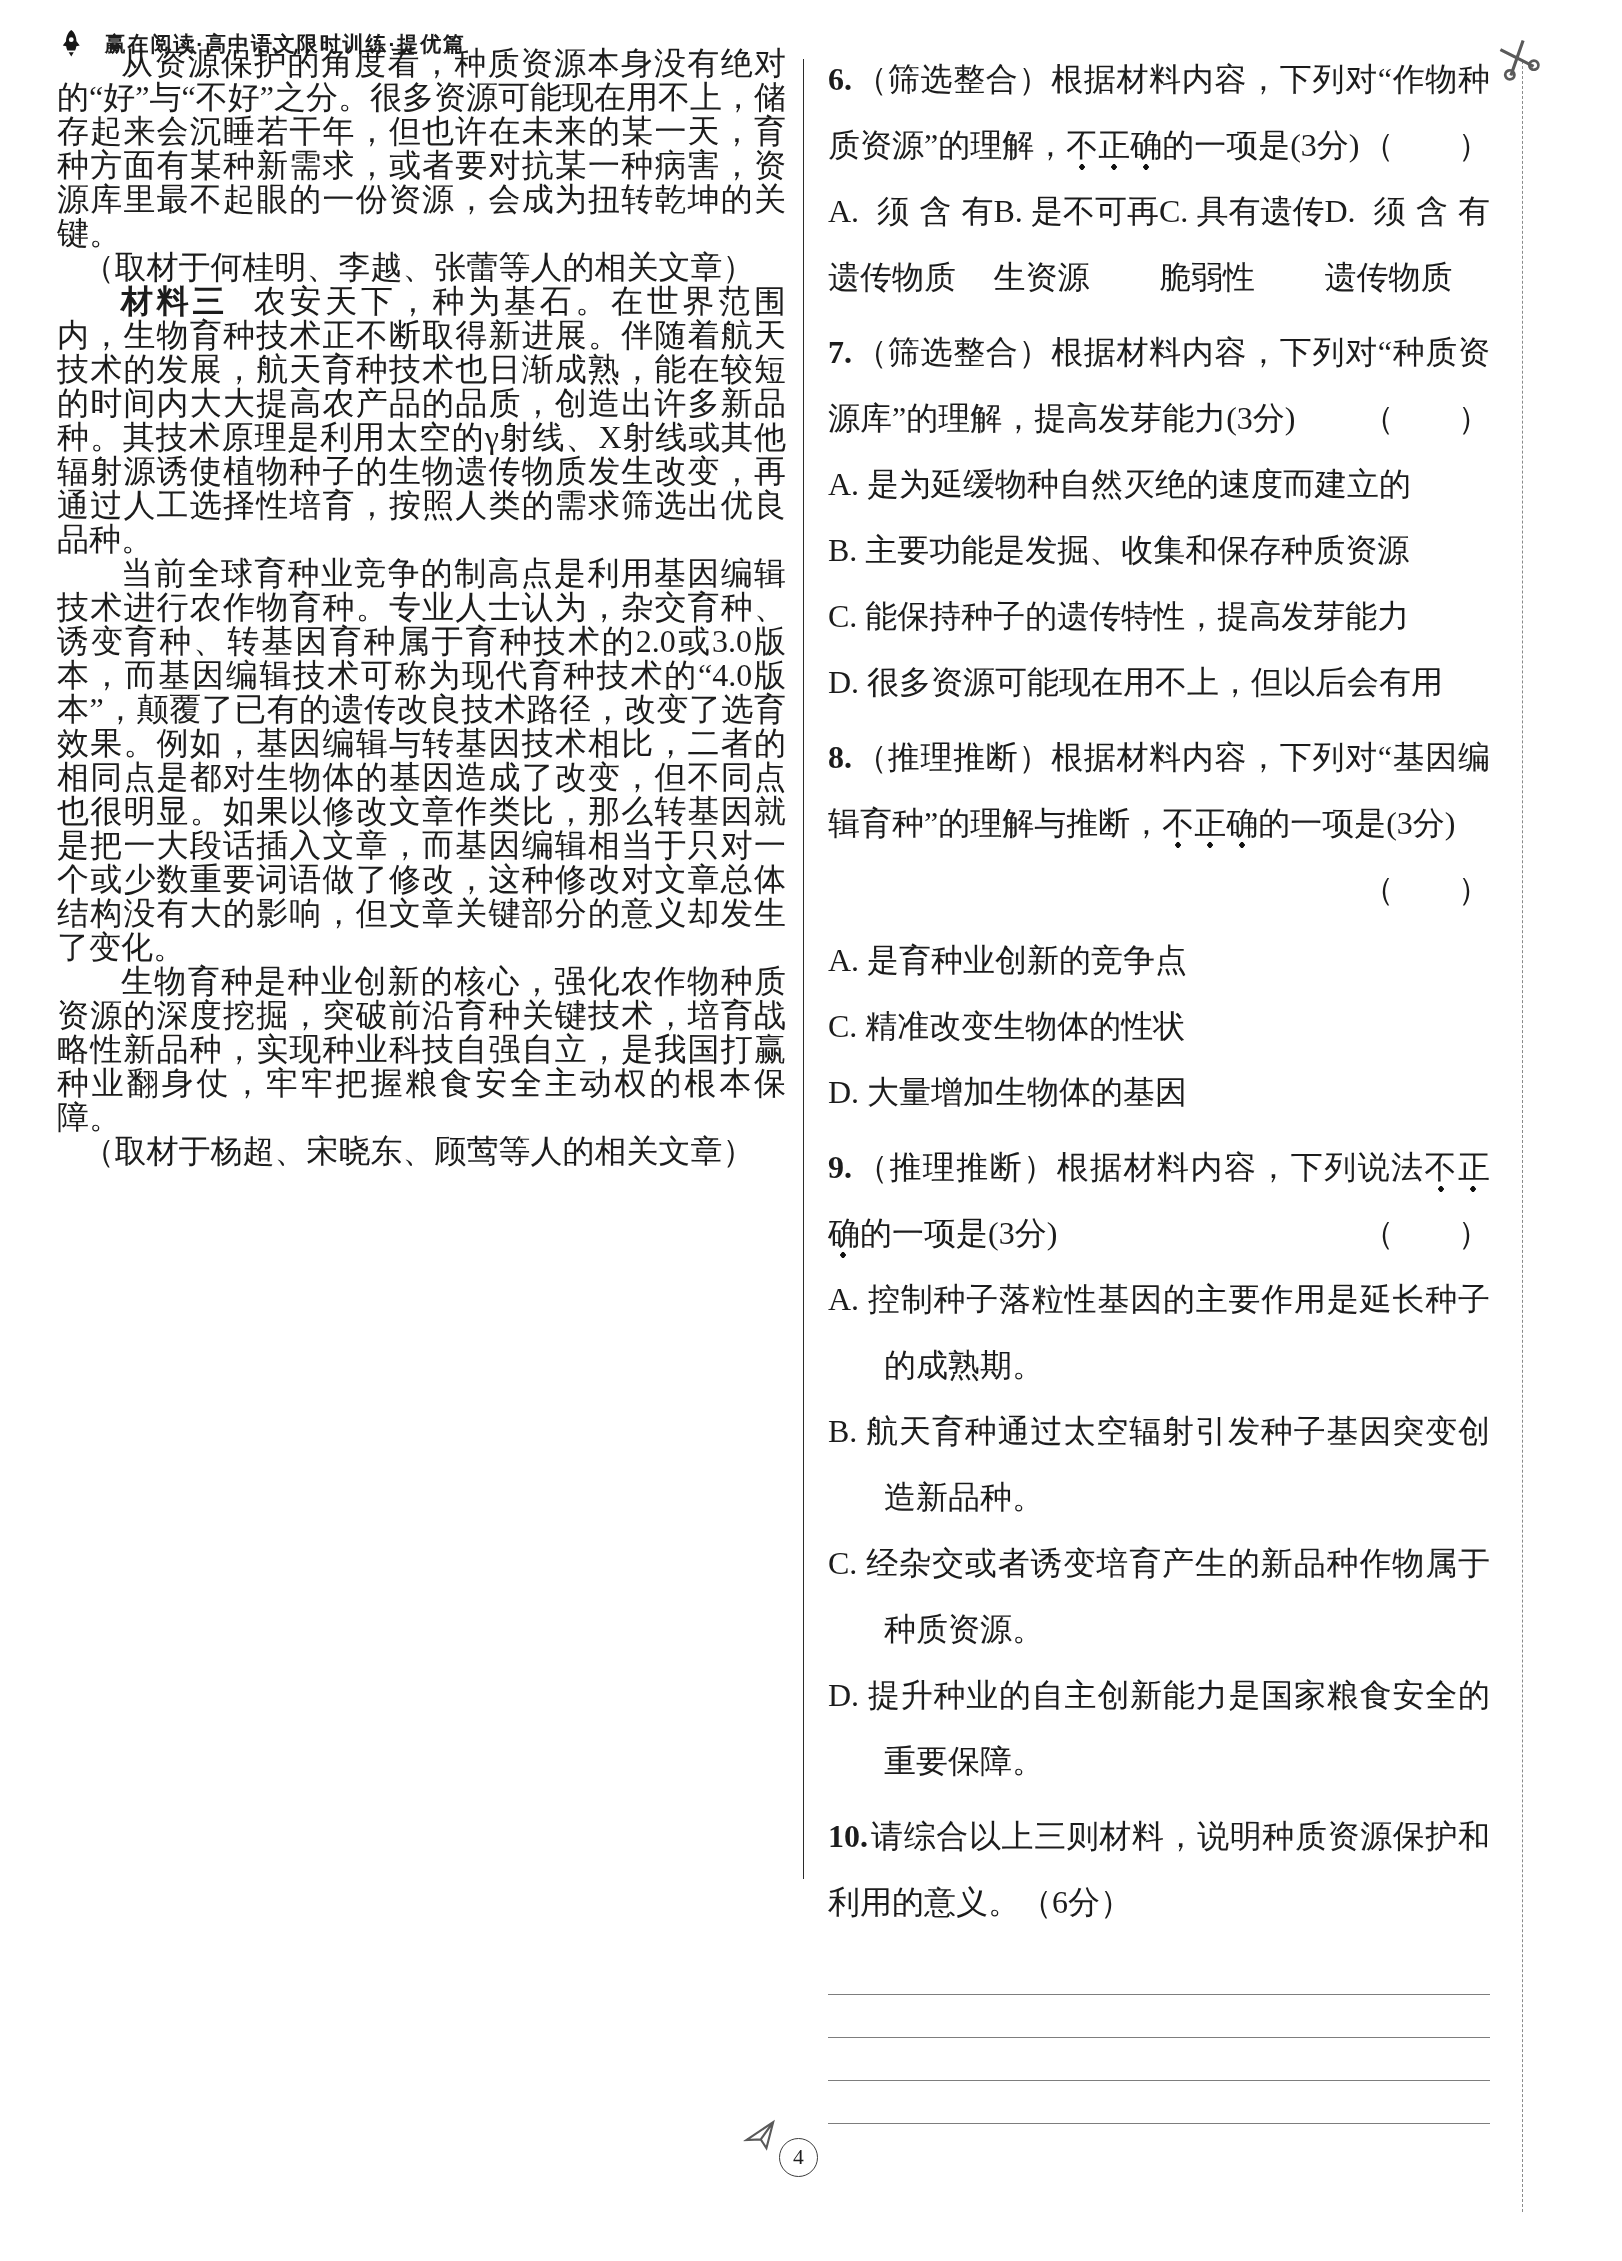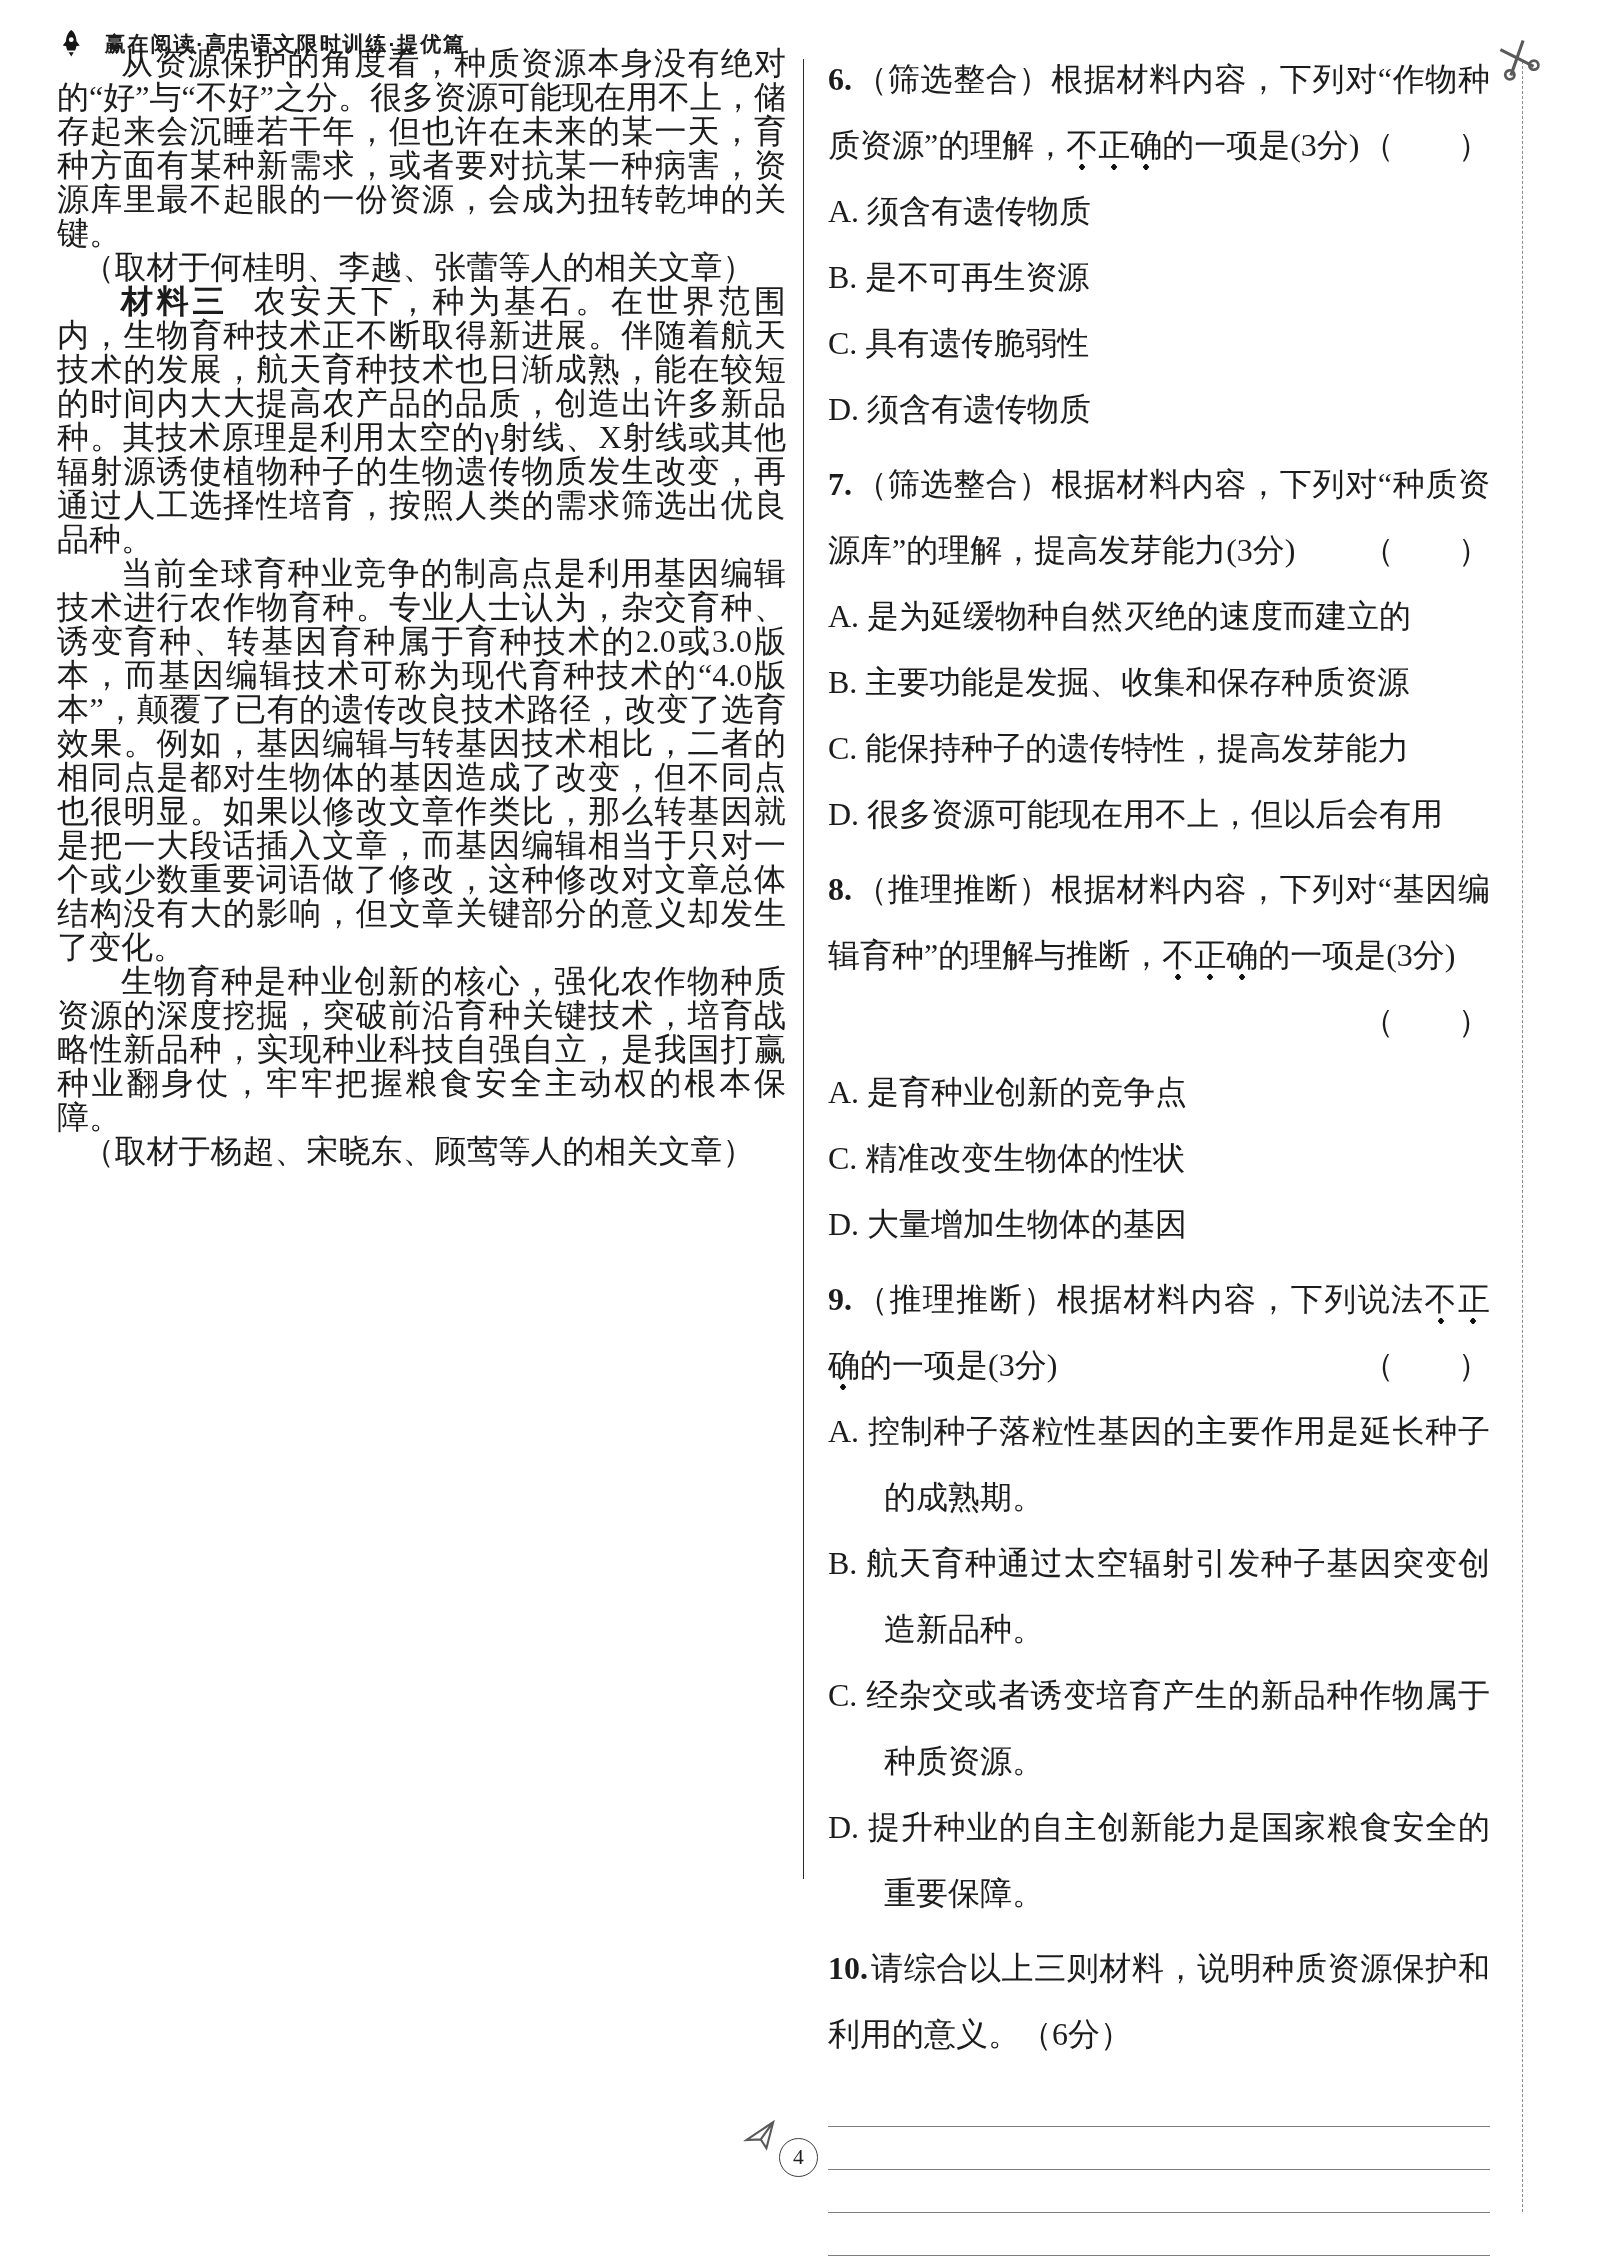--- a/index.html
+++ b/index.html
@@ -32,21 +32,21 @@
   .right-col {
     position:absolute; left:828px; top:46px; width:662px;
     font-size:32px; line-height:66px; text-align:justify;
   }
   .question { margin:0 0 9px 0; }
   .qnum { font-weight:bold; margin-right:2.5px; }
   .stem { position:relative; }
   .stem .bracket { position:absolute; right:0; bottom:0; }
   .bracket-line { text-align:right; margin-bottom:5.1px; }
   .opts .opt { }
-  .opts.two-col { display:grid; grid-template-columns:1fr; }
+  .opts.two-col { display:grid; grid-template-columns:1fr 1fr 1fr 1fr; }
   .opts.hang .opt { padding-left:1.75em; text-indent:-1.75em; }
   .emph {
     padding-bottom:7.6px;
     background-image:radial-gradient(circle, #111 2.5px, transparent 2.9px);
     background-size:32px 7.6px;
     background-repeat:repeat-x;
     background-position:left bottom;
   }
   
   .answer-lines { margin-top:16.5px; }

